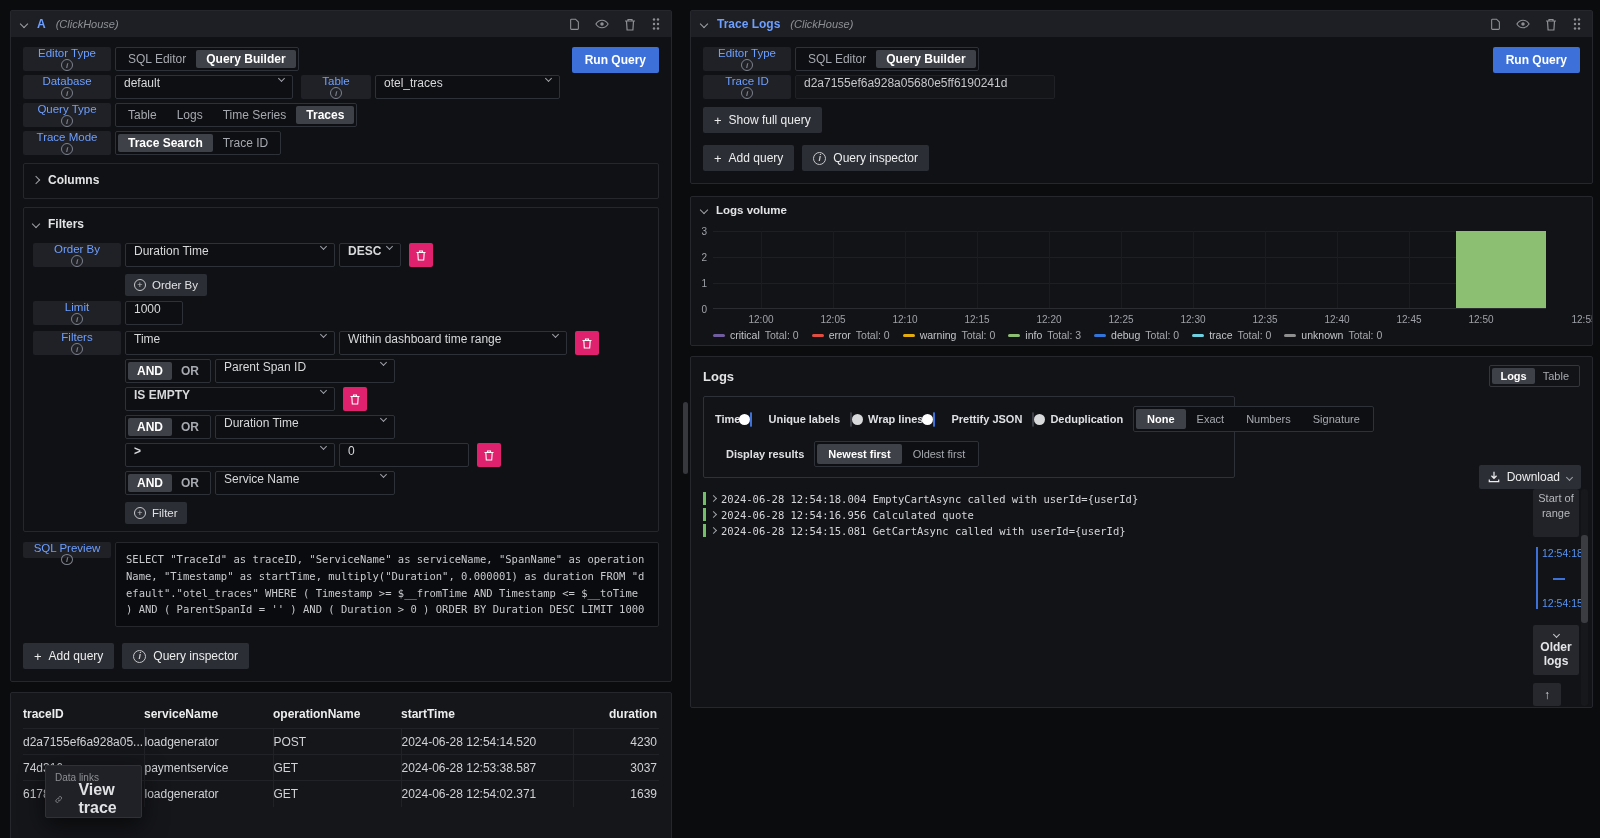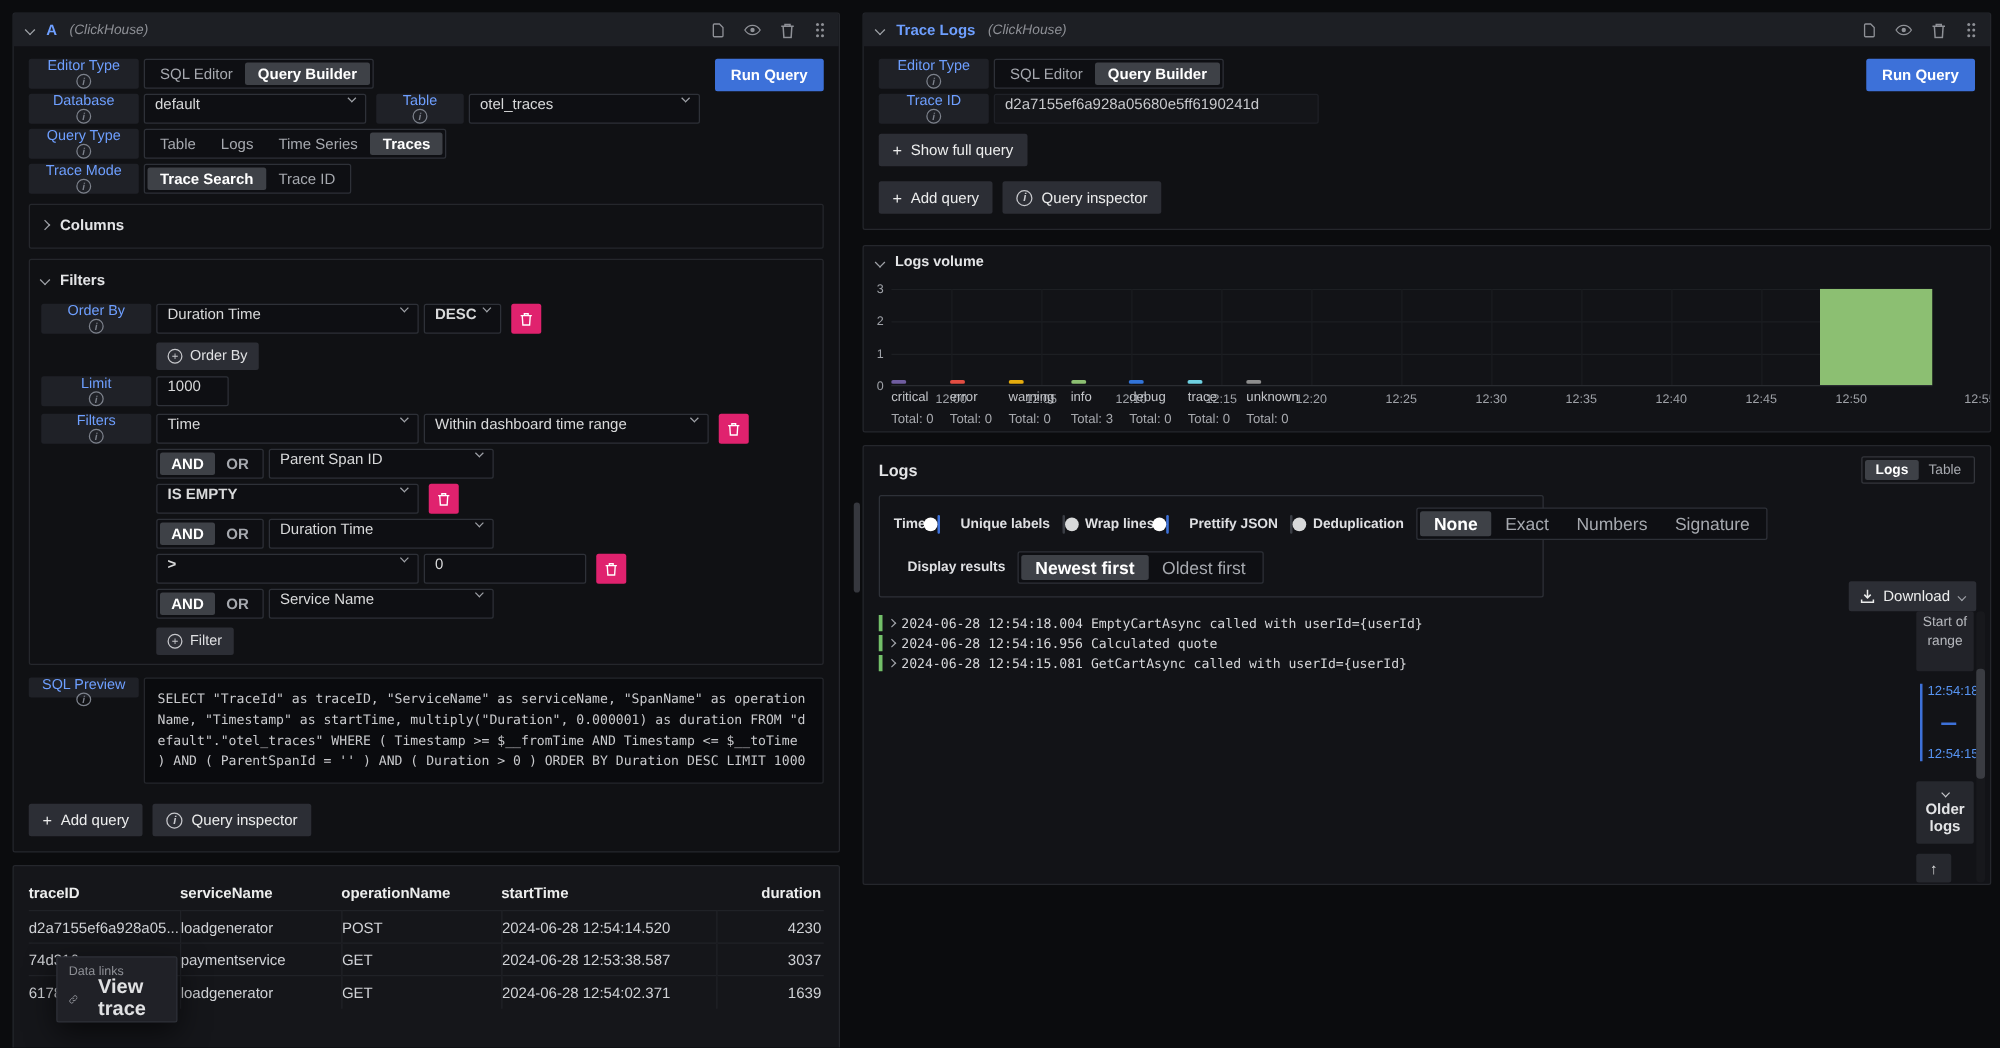--- a/index.html
+++ b/index.html
@@ -68,40 +68,40 @@
   
   .vpanel { margin-top:12px; height:150px; border:1px solid #25272c; background:#121317; border-radius:2px; position:relative; overflow:hidden; }
   .vheader { display:flex; align-items:center; gap:9px; padding:7px 10px; font-size:11.5px; font-weight:600; color:#e3e4e6; }
   .plot { position:absolute; left:22px; top:34px; width:833px; height:78px; border-bottom:1px solid #2a2c31; overflow:hidden; }
   .gridh { position:absolute; left:0; width:100%; height:1px; background:#1d1f23; }
   .gridv { position:absolute; top:0; width:1px; height:100%; background:#1a1c20; }
   .vbar { position:absolute; top:0; height:78px; }
   .ylab { position:absolute; left:2px; width:14px; text-align:right; font-size:10px; color:#9fa2a8; }
   .xlab { position:absolute; top:117px; width:32px; text-align:center; font-size:10px; color:#9fa2a8; }
   .legend { position:absolute; left:22px; bottom:4px; display:flex; gap:13px; align-items:center; }
-  .litem { display:flex; align-items:flex-start; gap:5px; font-size:10.5px; color:#c2c4c8;flex-direction:column; }
+  .litem { display:flex; align-items:center; gap:5px; font-size:10.5px; color:#c2c4c8; }
   .dash { width:12px; height:3px; border-radius:2px; }
   .ltotal { color:#a6a8ad; }
 
   
   .lpanel { margin-top:10px; height:352px; border:1px solid #25272c; background:#121317; border-radius:2px; position:relative; padding:8px 12px; }
   .lheader { display:flex; align-items:center; }
   .ltitle { font-size:13px; font-weight:600; color:#e3e4e6; }
   .mini-seg { margin-left:auto; display:flex; border:1px solid #34363c; border-radius:2px; height:22px; padding:2px; }
   .mini-seg .seg-item { padding:0 8px; font-size:11px; }
   .optbox { margin-top:9px; border:1px solid #2e3138; border-radius:2px; padding:9px 11px 10px; width:532px; }
   .optrow { display:flex; align-items:center; gap:10px; margin-bottom:9px; }
   .optrow:last-child { margin-bottom:0;margin-left:11px; }
   .optlabel { font-size:11px; font-weight:600; color:#dfe0e3; white-space:nowrap; }
   .toggle { width:30px; height:15px; border-radius:8px; position:relative; background:#2a2c32; border:1px solid #3a3d44; margin-right:6px; }
   .toggle .knob { position:absolute; top:1px; left:1px; width:11px; height:11px; border-radius:50%; background:#d8d9da; }
   .toggle.on { background:#3d71d9; border-color:#3d71d9; }
   .toggle.on .knob { left:auto; right:1px; background:#fff; }
   .seg.opt { height:26px; }
-  .seg.opt .seg-item { font-size:14px; padding:0 11px; }
+  .seg.opt .seg-item { font-size:11px; padding:0 11px; }
 
   .dlbtn { position:absolute; right:11px; top:108px; height:24px; background:#2c2e35; border-radius:2px; display:flex; align-items:center; gap:7px; padding:0 9px; font-size:12px; font-weight:500; color:#eceded; }
   .loglines { position:absolute; left:12px; top:134px; right:130px; }
   .logline { display:flex; align-items:center; gap:5px; height:15px; margin-bottom:1px; font-family:"DejaVu Sans Mono",monospace; font-size:10.5px; color:#d5d6d9; white-space:nowrap; }
   .lvlbar { width:3px; height:13px; background:#73bf69; flex:none; }
 
   .range-note { position:absolute; left:842px; top:132px; width:46px; height:48px; background:#222329; border-radius:2px; color:#b6b8bd; font-size:11px; text-align:center; line-height:1.35; padding-top:2px; }
   .vline { position:absolute; left:845px; top:190px; width:2px; height:62px; background:#3d71d9; }
   .ts { position:absolute; left:851px; width:42px; color:#5794f2; font-size:10.5px; }
   .tsdash { position:absolute; left:862px; top:221px; width:12px; height:2px; background:#3d71d9; }

